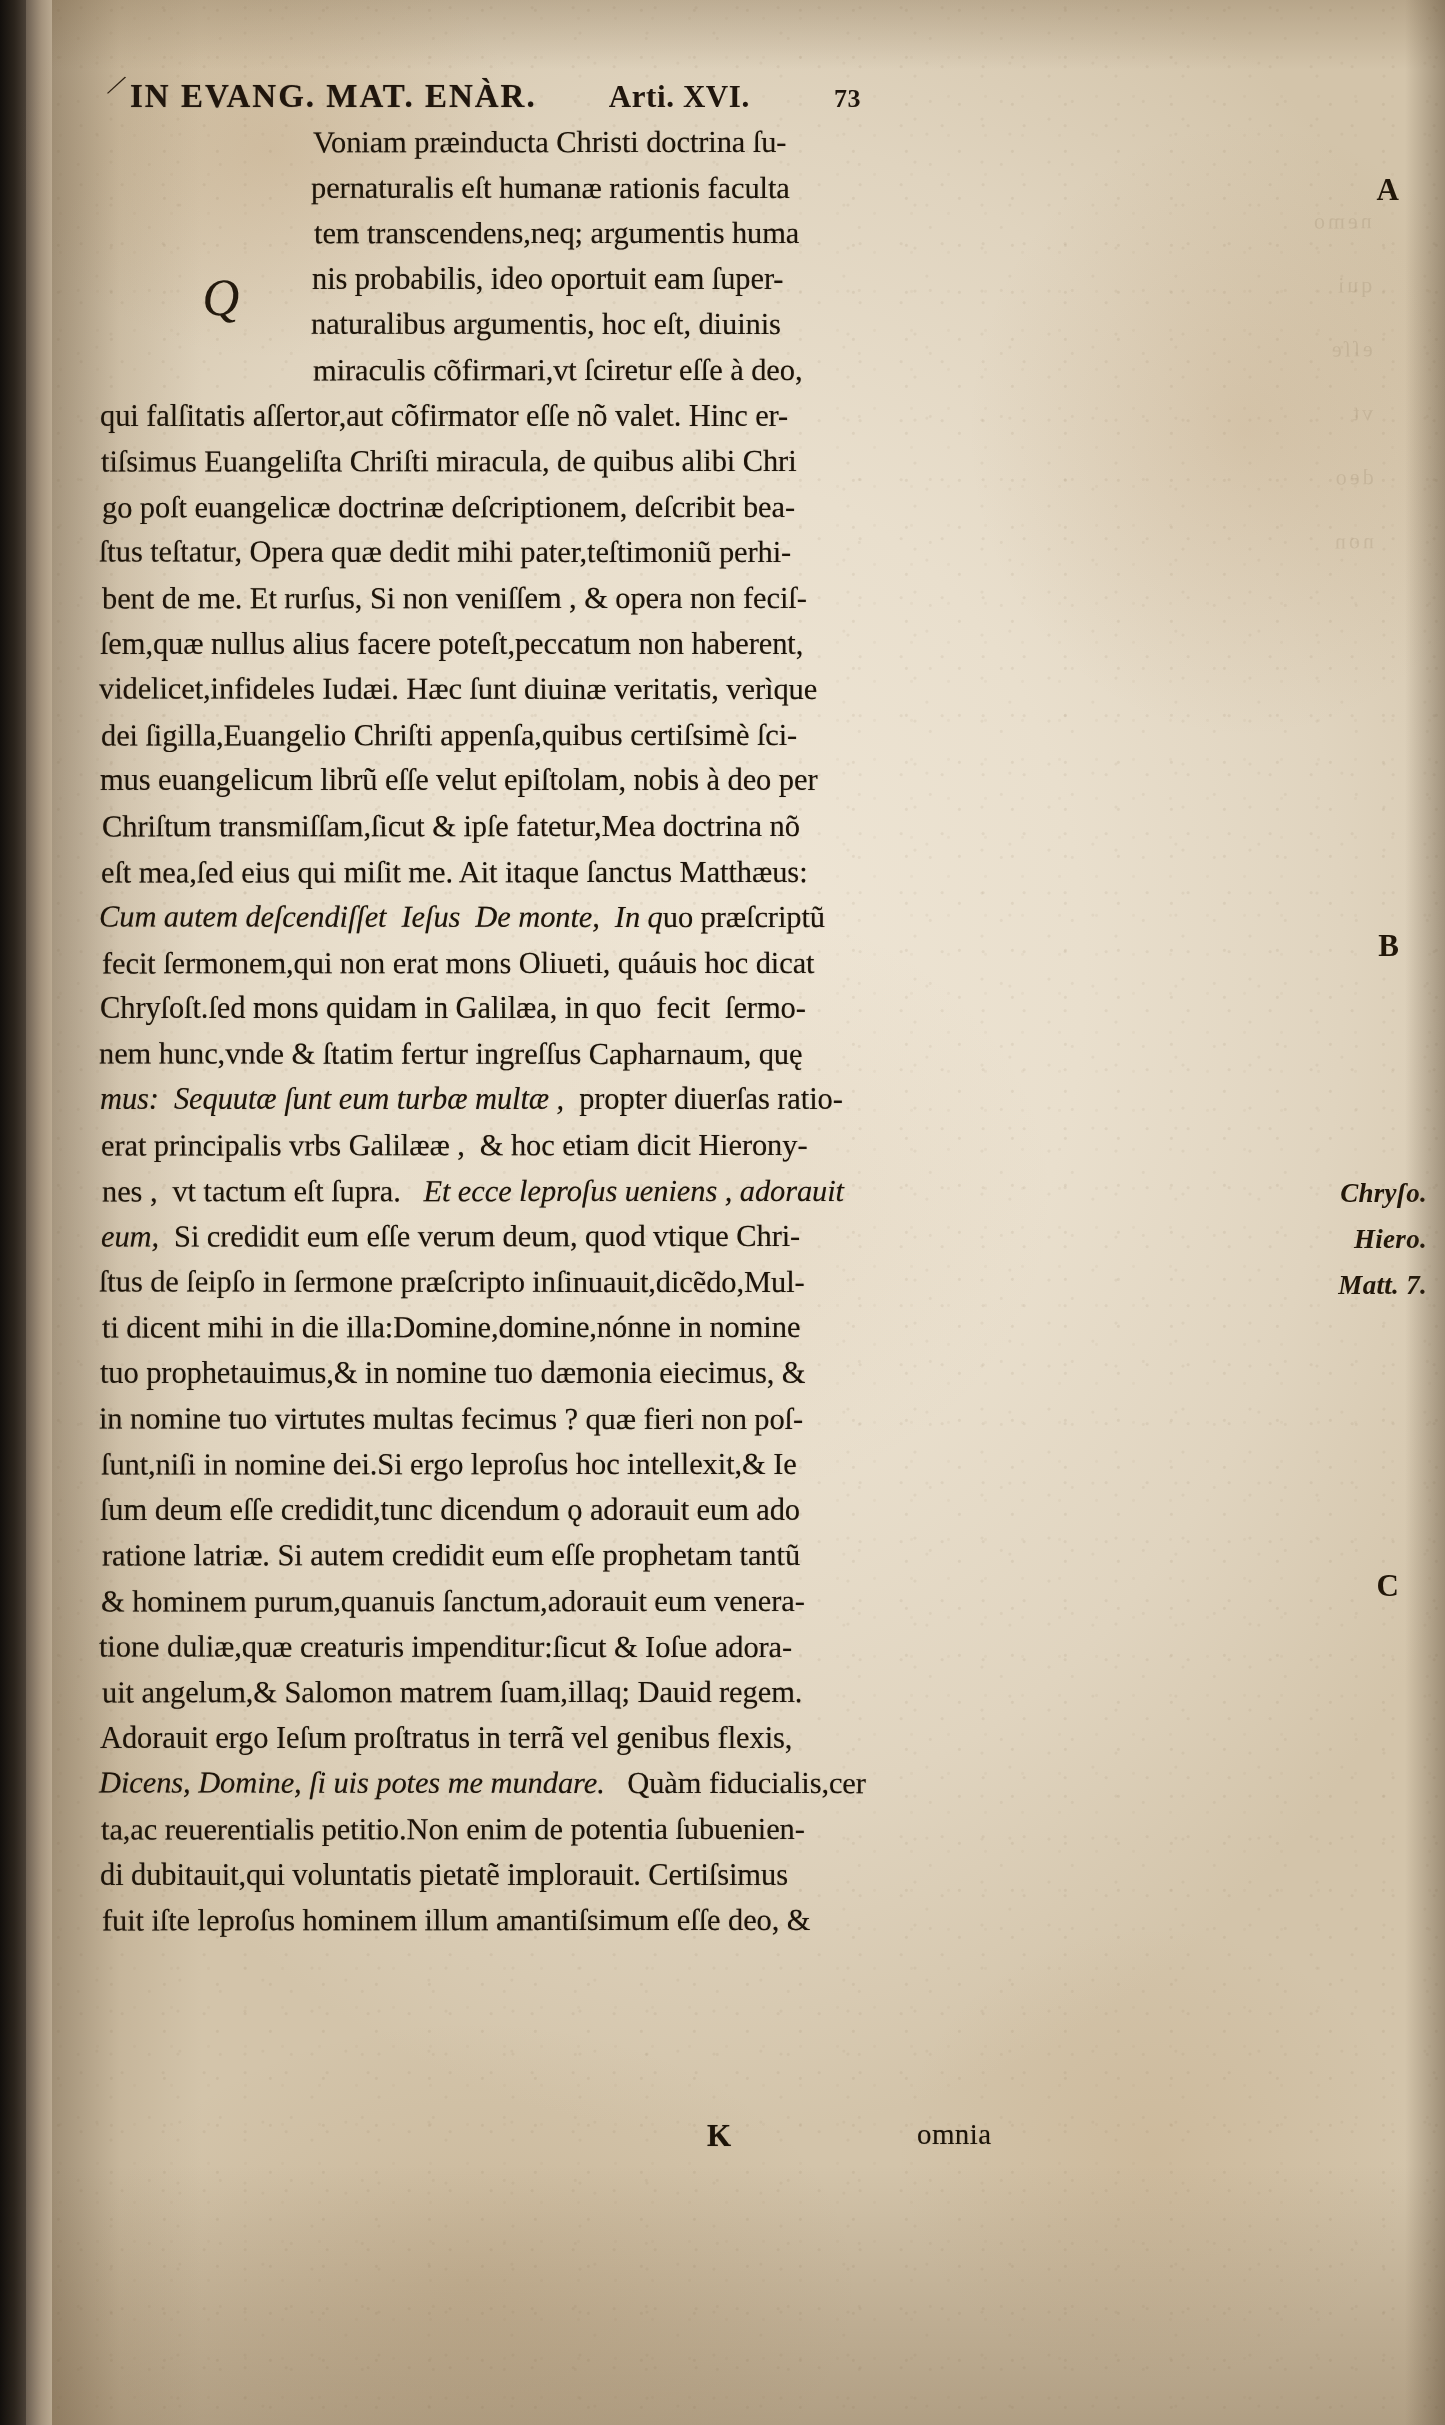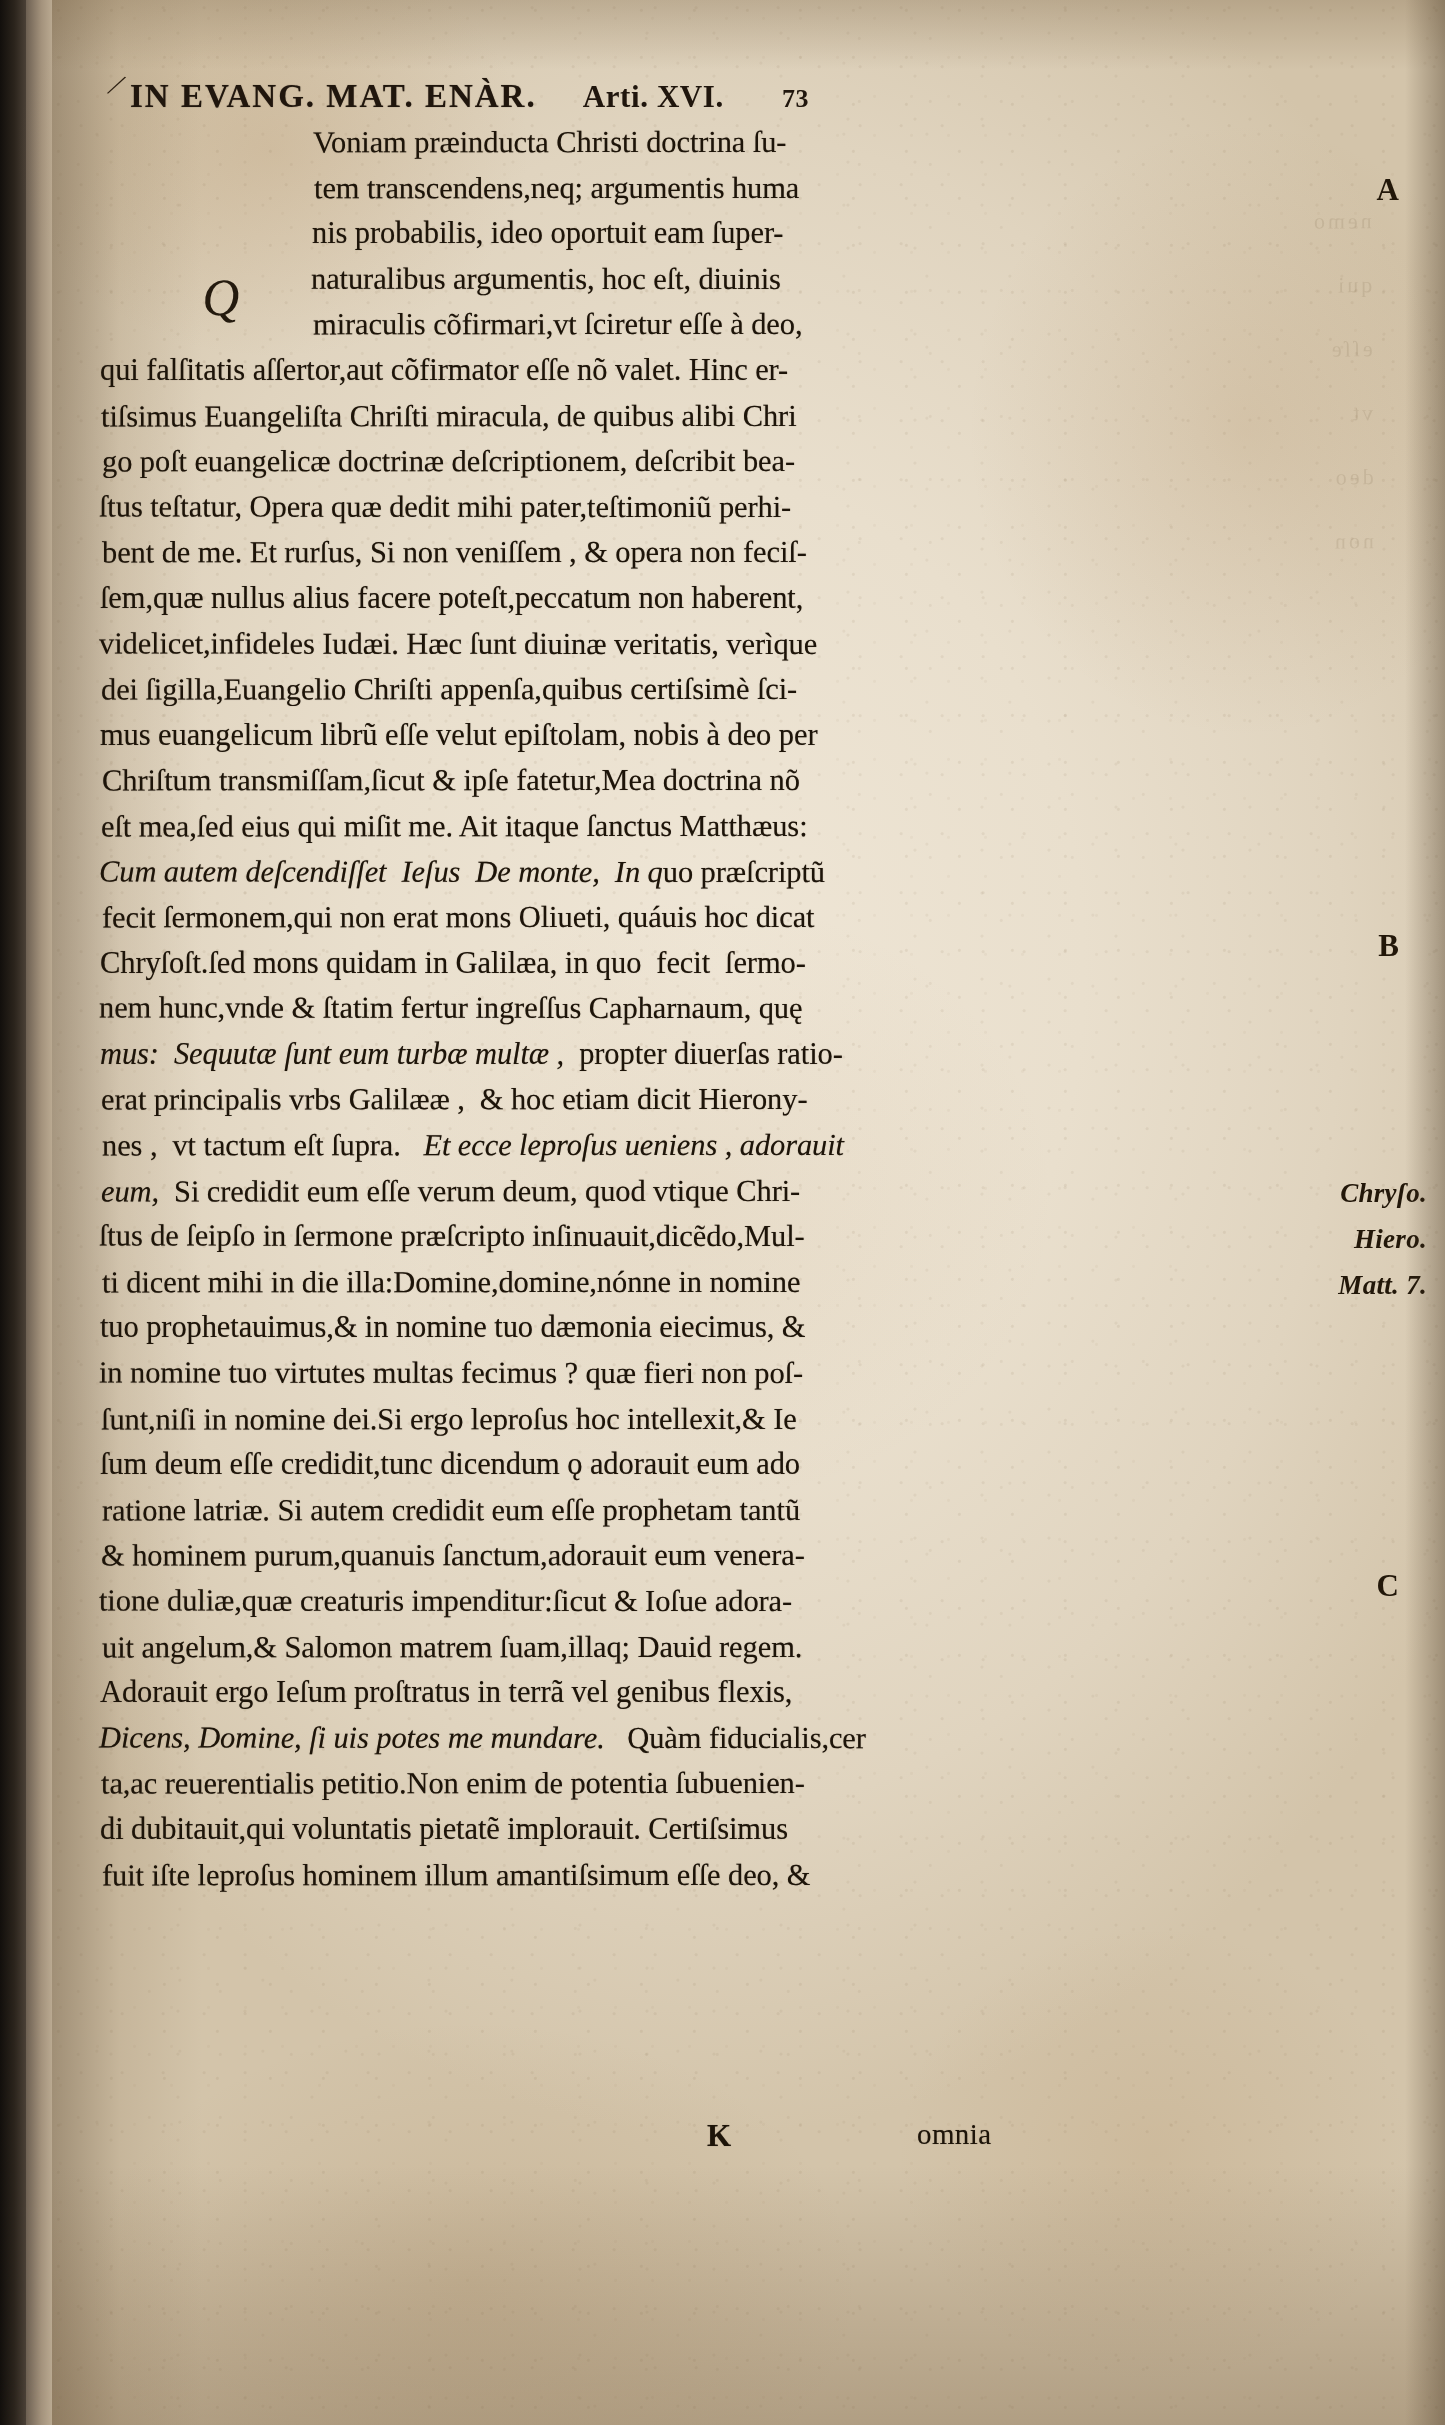--- a/index.html
+++ b/index.html
@@ -68,20 +68,21 @@
   }
 
   
   .typeblock{position:absolute;left:0;top:0;width:100%;height:100%;}
 
   .runhead{
     position:absolute;left:78px;top:78px;width:1160px;
     display:flex;align-items:baseline;
     font-family:"Liberation Serif",serif;
     color:#20160d;
+    gap:26px;
   }
   .rh-main{
     font-size:33px;letter-spacing:2.0px;font-weight:600;
     text-shadow:0 0 1px rgba(30,20,10,.55);
   }
   .rh-arti{
     font-size:31px;letter-spacing:0.6px;font-weight:600;margin-left:46px;
   }
   .rh-folio{
     font-size:26px;font-weight:600;margin-left:58px;letter-spacing:.5px;text-align:center;
@@ -187,20 +188,21 @@
       <div class="runhead">
         <span class="rh-main">IN EVANG. MAT. ENÀR.</span>
         <span class="rh-arti">Arti. XVI.</span>
         <span class="rh-folio">73</span>
       </div>
 
       <div class="guide-letter">Q</div>
 
       <div class="body" id="body-text">
           <span class="ln ind w1">Voniam præinducta Christi doctrina ſu-</span>
+          <span class="ln ind w2">pernaturalis eſt humanæ rationis faculta</span>
           <span class="ln ind w3">tem transcendens,neq; argumentis huma</span>
           <span class="ln ind ">nis probabilis, ideo oportuit eam ſuper-</span>
           <span class="ln ind w2">naturalibus argumentis, hoc eſt, diuinis</span>
           <span class="ln ind w1">miraculis cõfirmari,vt ſciretur eſſe à deo,</span>
           <span class="ln ">qui falſitatis aſſertor,aut cõfirmator eſſe nõ valet. Hinc er-</span>
           <span class="ln w1">tiſsimus Euangeliſta Chriſti miracula, de quibus alibi Chri</span>
           <span class="ln w3">go poſt euangelicæ doctrinæ deſcriptionem, deſcribit bea-</span>
           <span class="ln w2">ſtus teſtatur, Opera quæ dedit mihi pater,teſtimoniũ perhi-</span>
           <span class="ln w3">bent de me. Et rurſus, Si non veniſſem , &amp; opera non feciſ-</span>
           <span class="ln ">ſem,quæ nullus alius facere poteſt,peccatum non haberent,</span>

